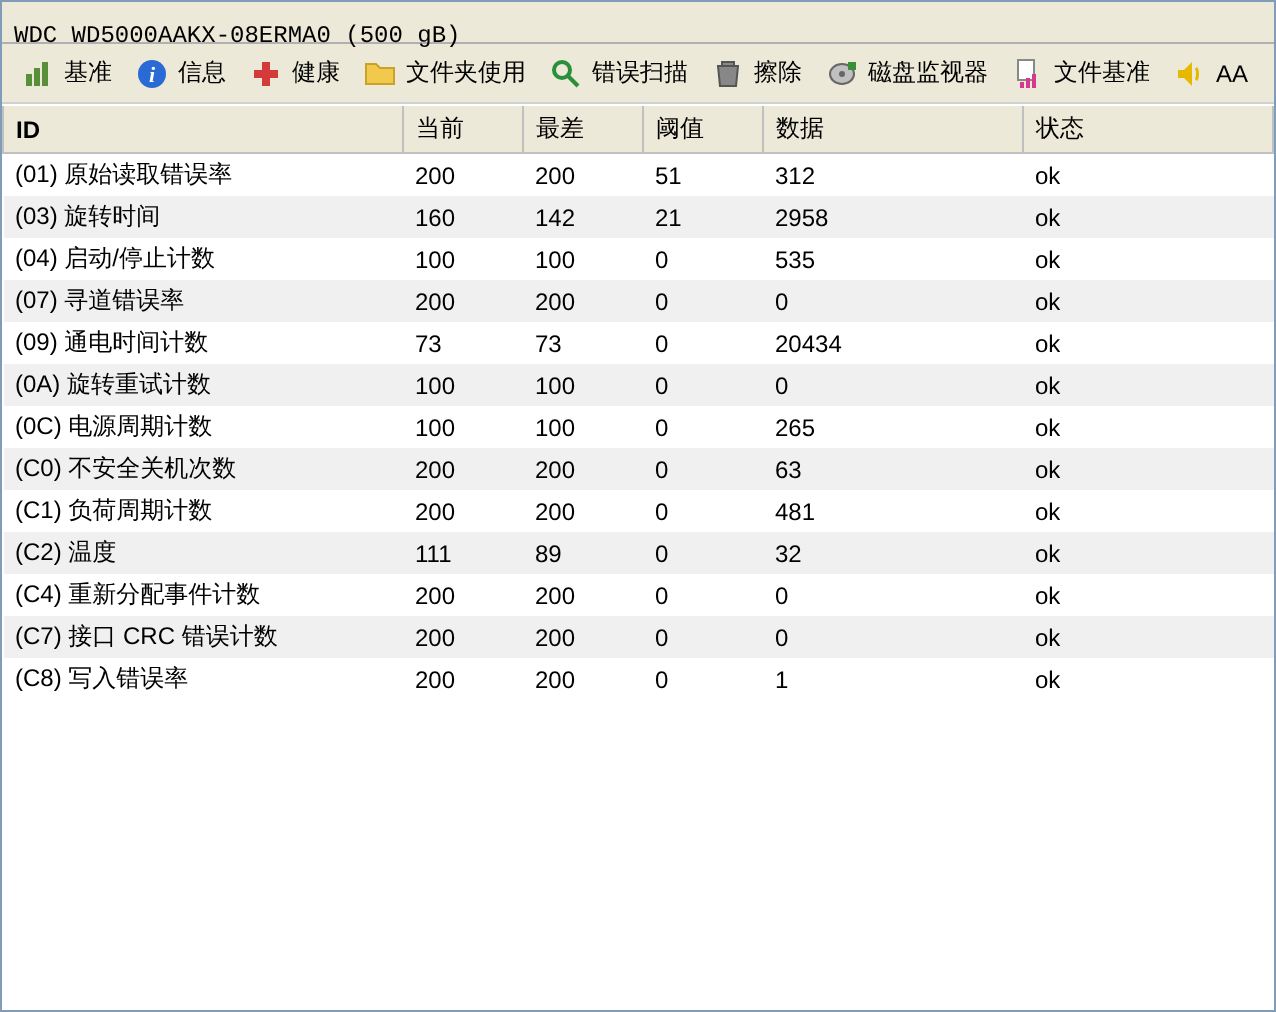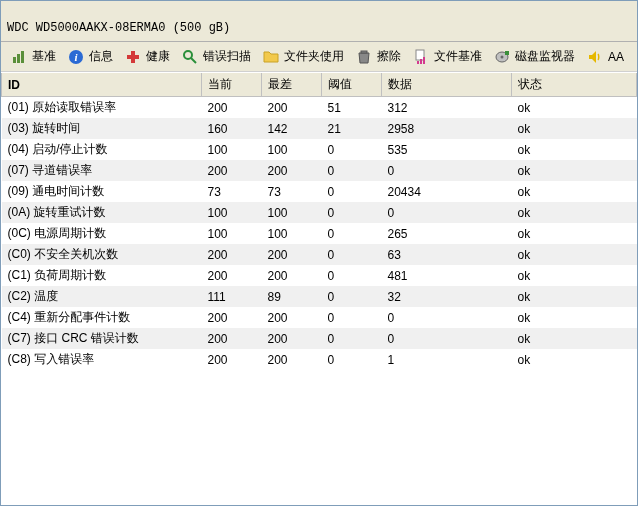--- a/index.html
+++ b/index.html
@@ -8,21 +8,21 @@
     font-size: 12px;
     background: #ece9d8;
     width: 638px;
     height: 506px;
     overflow: hidden;
     border: 1px solid #7f9db9;
   }
   .titlebar {
     background: #ece9d8;
     border-bottom: 1px solid #b0b0b0;
-    padding: 20px 6px;
+    padding: 10px 6px;
     font-family: "Courier New", monospace;
     font-size: 12px;
     height: 18px;
     line-height: 14px;
   }
   .toolbar {
     background: #ece9d8;
     padding: 4px 6px;
     display: flex;
     align-items: center;
@@ -112,63 +112,63 @@
     <span class="tb-icon">
       <svg width="16" height="16" viewBox="0 0 16 16">
           <path d="M6 2h4v4h4v4h-4v4H6v-4H2V6h4z" fill="#d43a3a"></path>
         </svg>
     </span>
     <span>健康</span>
   </div>
   <div class="tb-item">
     <span class="tb-icon">
       <svg width="16" height="16" viewBox="0 0 16 16">
+          <path d="M1 3h5l2 2h7v8H1z" fill="#f2c94c" stroke="#c9a227"></path>
+        </svg>
+    </span>
+    <span>文件夹使用</span>
+  </div>
+  <div class="tb-item">
+    <span class="tb-icon">
+      <svg width="16" height="16" viewBox="0 0 16 16">
           <circle cx="6" cy="6" r="4" fill="none" stroke="#2a8f3a" stroke-width="2"></circle>
           <line x1="9" y1="9" x2="14" y2="14" stroke="#2a8f3a" stroke-width="2"></line>
         </svg>
     </span>
     <span>错误扫描</span>
   </div>
   <div class="tb-item">
     <span class="tb-icon">
       <svg width="16" height="16" viewBox="0 0 16 16">
-          <path d="M1 3h5l2 2h7v8H1z" fill="#f2c94c" stroke="#c9a227"></path>
-        </svg>
-    </span>
-    <span>文件夹使用</span>
-  </div>
-  <div class="tb-item">
-    <span class="tb-icon">
-      <svg width="16" height="16" viewBox="0 0 16 16">
           <path d="M3 4h10l-1 10H4z" fill="#888" stroke="#555"></path>
           <rect x="5" y="2" width="6" height="2" fill="#888" stroke="#555"></rect>
         </svg>
     </span>
     <span>擦除</span>
+  </div>
+  <div class="tb-item">
+    <span class="tb-icon">
+      <svg width="16" height="16" viewBox="0 0 16 16">
+          <ellipse cx="8" cy="8" rx="6" ry="5" fill="#c0c0c0" stroke="#666"></ellipse>
+          <circle cx="8" cy="8" r="1.5" fill="#666"></circle>
+          <rect x="11" y="2" width="4" height="4" fill="#3a8f3a"></rect>
+        </svg>
+    </span>
+    <span>磁盘监视器</span>
   </div>
   <div class="tb-item">
     <span class="tb-icon">
       <svg width="16" height="16" viewBox="0 0 16 16">
           <rect x="3" y="1" width="8" height="10" fill="#fff" stroke="#888"></rect>
           <rect x="4" y="12" width="2" height="3" fill="#d43a8f"></rect>
           <rect x="7" y="10" width="2" height="5" fill="#d43a8f"></rect>
           <rect x="10" y="8" width="2" height="7" fill="#d43a8f"></rect>
         </svg>
     </span>
     <span>文件基准</span>
-  </div>
-  <div class="tb-item">
-    <span class="tb-icon">
-      <svg width="16" height="16" viewBox="0 0 16 16">
-          <ellipse cx="8" cy="8" rx="6" ry="5" fill="#c0c0c0" stroke="#666"></ellipse>
-          <circle cx="8" cy="8" r="1.5" fill="#666"></circle>
-          <rect x="11" y="2" width="4" height="4" fill="#3a8f3a"></rect>
-        </svg>
-    </span>
-    <span>磁盘监视器</span>
   </div>
   <div class="tb-item">
     <span class="tb-icon">
       <svg width="16" height="16" viewBox="0 0 16 16">
           <path d="M2 6h3l4-4v12l-4-4H2z" fill="#e6b800"></path>
           <path d="M11 5c1 1 1 5 0 6" fill="none" stroke="#e6b800" stroke-width="1.5"></path>
         </svg>
     </span>
     <span>AA</span>
   </div>

